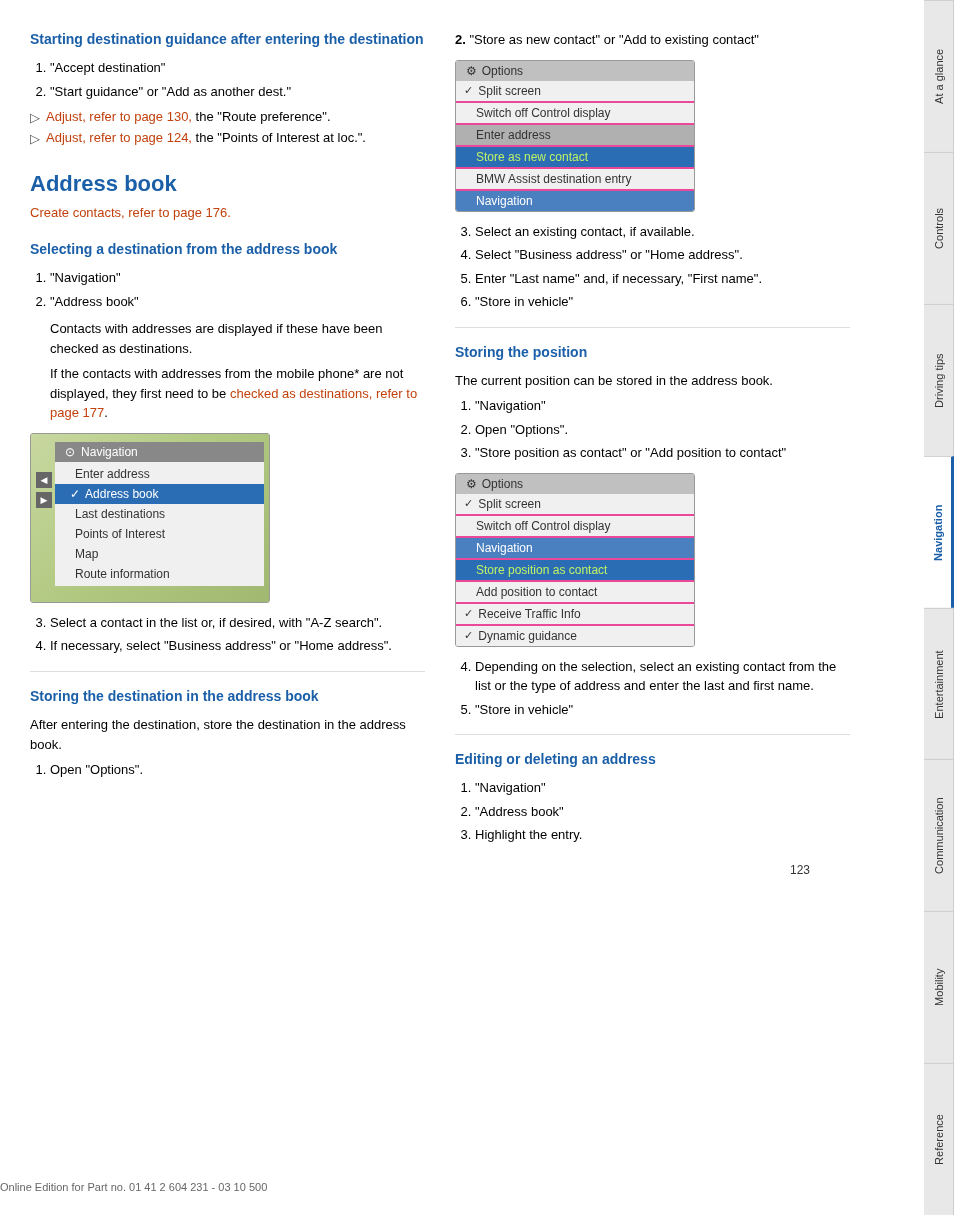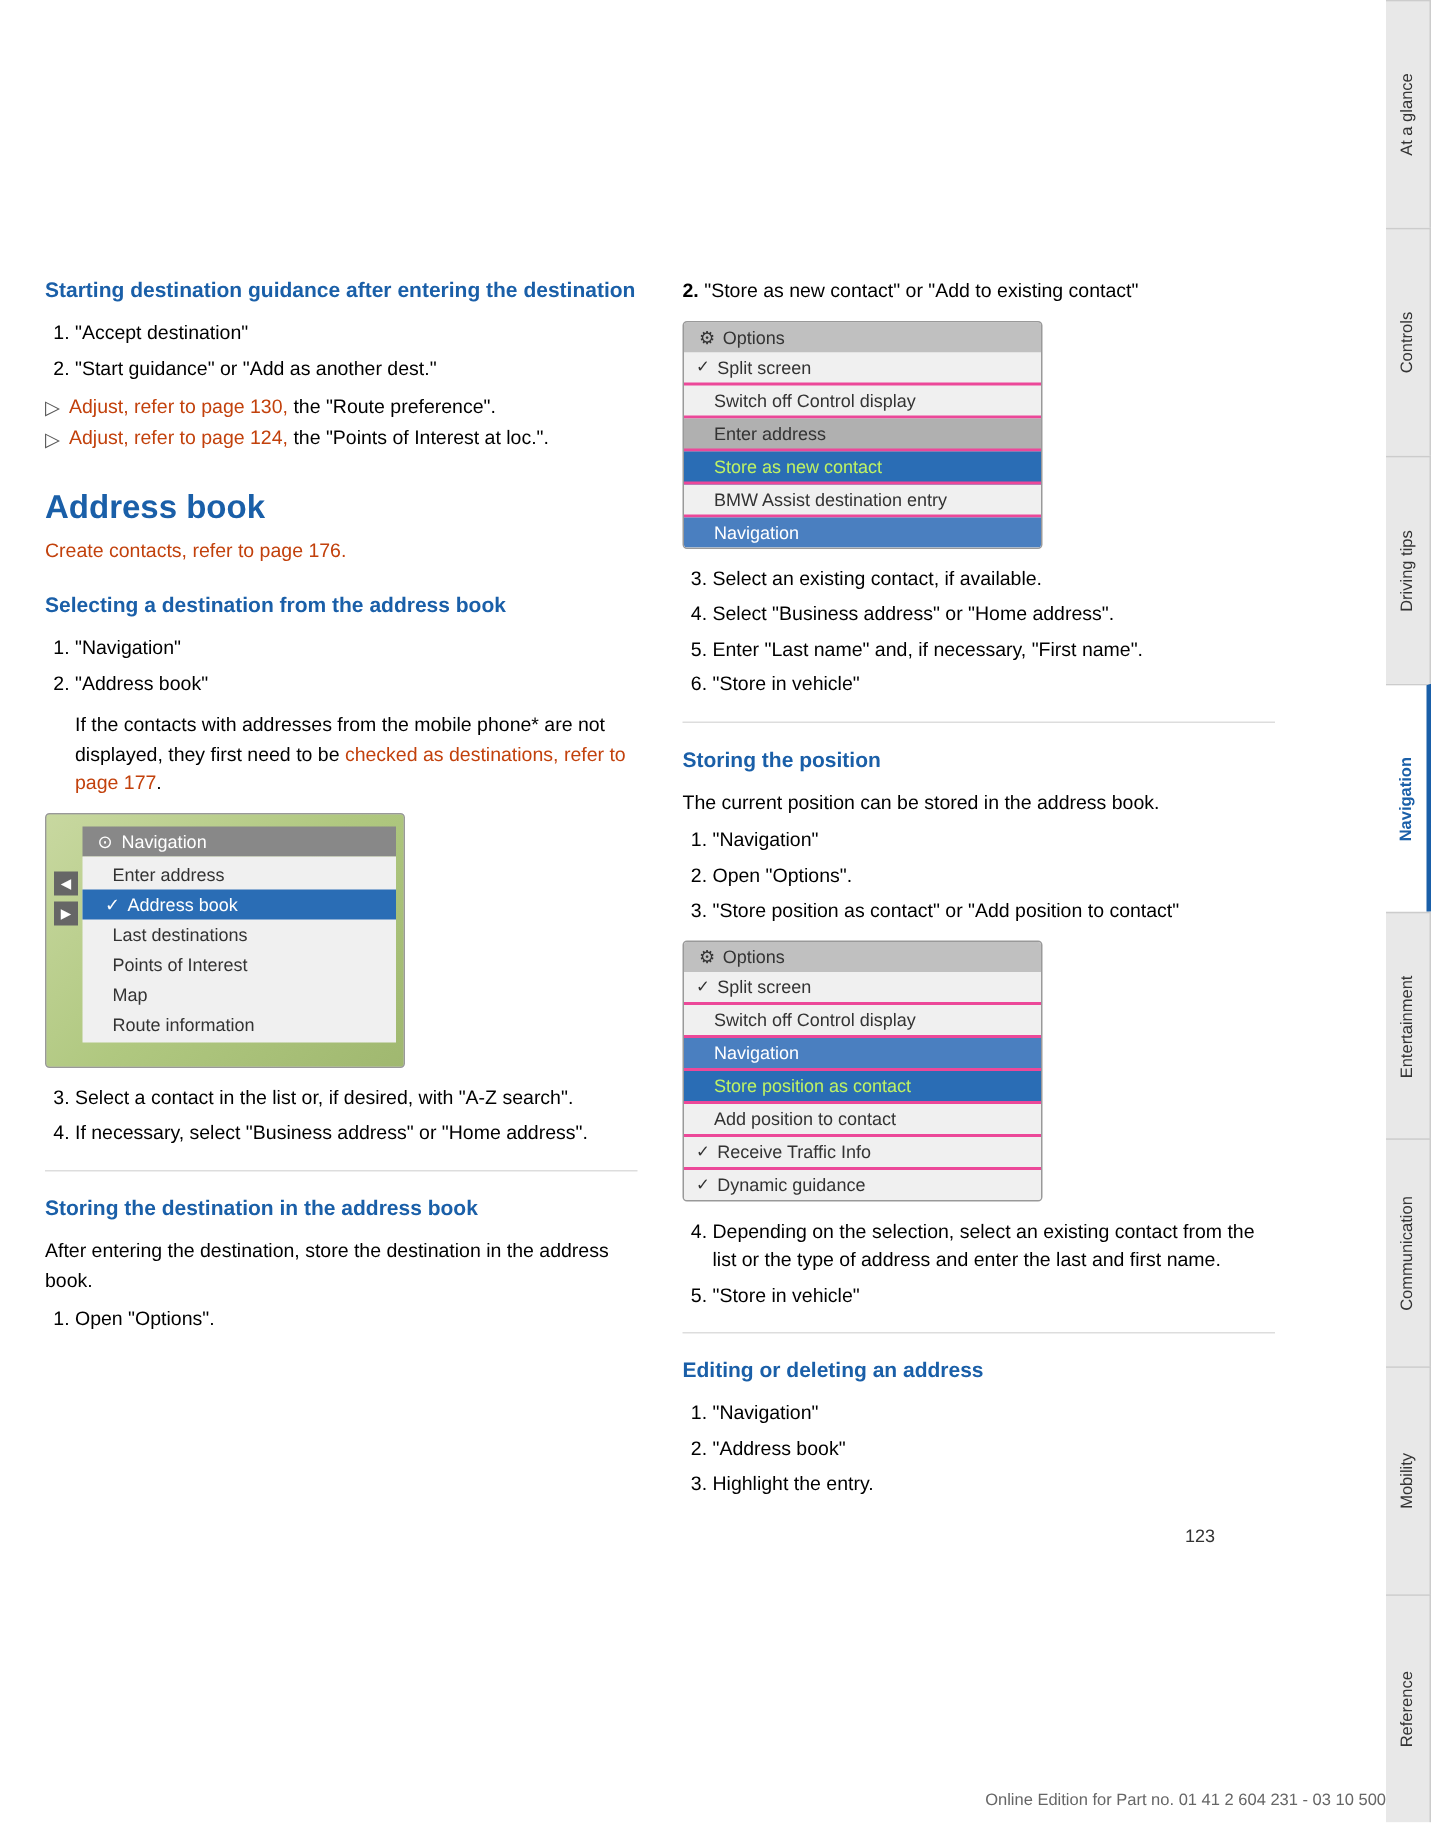--- a/index.html
+++ b/index.html
@@ -10,21 +10,20 @@
       width: 954px;
       min-height: 1215px;
       position: relative;
       overflow: hidden;
     }
 
     .page-wrapper {
       display: flex;
       width: 954px;
       min-height: 1215px;
-      align-items: center;
     }
 
     .main-content {
       flex: 1;
       padding: 30px 30px 30px 30px;
       max-width: 880px;
     }
 
     
     .right-tabs {
@@ -251,25 +250,25 @@
       font-size: 11px;
     }
 
     .opt-row.nav-highlight {
       background: #4a7fc0;
       color: #fff;
     }
 
     
     .page-footer {
-      text-align: right;
+      text-align: left;
       font-size: 11px;
       color: #666;
       position: absolute;
-      bottom: 9px;
+      bottom: 22px;
       left: 0;
       right: 30px;
     }
 
     .page-number {
       text-align: right;
       font-size: 12px;
       color: #333;
       padding-right: 40px;
       margin-top: 10px;
@@ -315,20 +314,21 @@
         <h1 class="main-heading">Address book</h1>
         <a class="link-blue create-link">Create contacts, refer to page 176.</a>
 
         <h2 class="section-heading">Selecting a destination from the address book</h2>
 
         <ol>
           <li><span>"Navigation"</span></li>
           <li><span>"Address book"</span></li>
         </ol>
 
+        <p class="body-text indent-text">Contacts with addresses are displayed if these have been checked as destinations.</p>
         <p class="body-text indent-text">If the contacts with addresses from the mobile phone* are not displayed, they first need to be <a class="link-blue">checked as destinations, refer to page 177</a>.</p>
 
         <div class="menu-with-map" style="height:170px;">
           <div class="map-bg"></div>
           <div style="position:relative;z-index:1;display:flex;align-items:flex-start;padding:8px 5px;">
             <div style="display:flex;flex-direction:column;justify-content:center;margin-right:3px;margin-top:30px;">
               <button class="arrow-btn-small">◀</button>
               <div style="height:4px;"></div>
               <button class="arrow-btn-small">▶</button>
             </div>

